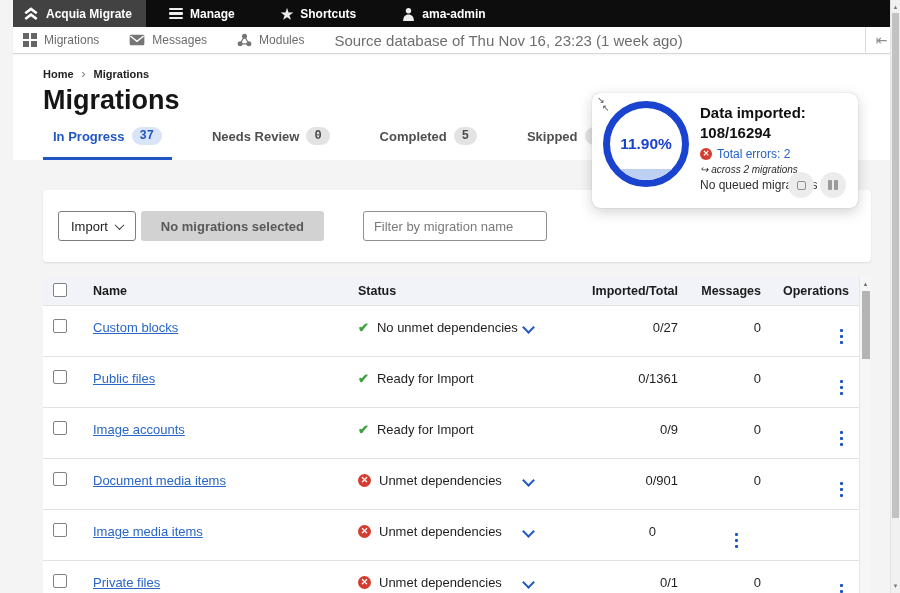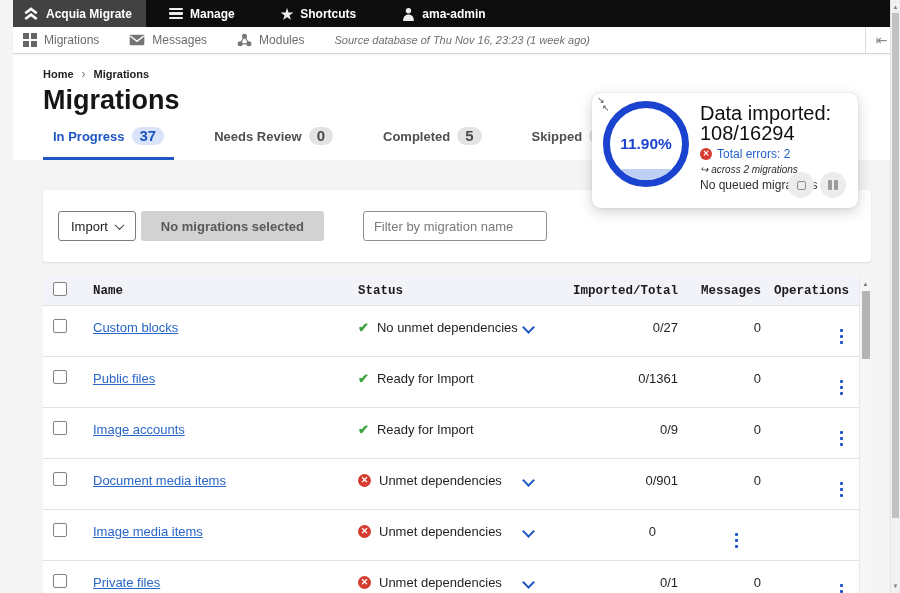--- a/index.html
+++ b/index.html
@@ -23,39 +23,39 @@
   .star-glyph { color:#ededed; font-size:14px; line-height:1; }
 
   
   .toolbar { height:27px; background:#fff; border-bottom:1px solid #d6d6d6;
     box-shadow:0 1px 2px rgba(0,0,0,.05); display:flex; align-items:center;
     padding-left:10px; gap:30px; position:relative; flex:0 0 auto; }
   .toolbar-item { display:flex; align-items:center; gap:7px; color:#6b6b6b;
     font-size:12px; cursor:pointer; }
   .grid-icon { display:grid; grid-template-columns:6px 6px; grid-gap:2px; }
   .grid-icon i { width:6px; height:6px; background:#666; }
-  .source-note { font-style:italic; color:#6e6e6e; font-size:11px; }
+  .source-note { color:#6e6e6e; font-size:15px; }
   .collapse-btn { position:absolute; right:6px; top:0; bottom:0; width:32px;
     border-left:1px solid #dcdcdc; display:flex; align-items:center; justify-content:center;
     color:#8d8d8d; font-size:14px; cursor:pointer; }
 
   
   .page-head { background:#fff; flex:0 0 auto; }
   .breadcrumb { margin:13px 0 0 30px; display:flex; align-items:center; gap:8px;
     font-size:11px; font-weight:bold; color:#222; }
   .breadcrumb .sep { color:#777; font-weight:normal; font-size:12px; }
   .breadcrumb a { color:#222; text-decoration:none; cursor:pointer; }
   .page-title { margin:4px 0 0 30px; font-size:27px; line-height:30px;
     font-weight:bold; color:#151515; }
   .tabs { display:flex; gap:30px; margin:12px 0 0 30px; }
   .tab { display:flex; align-items:center; gap:7px; font-size:13px; font-weight:bold;
     color:#4f4f4f; padding:0 10px 12px 10px; border-bottom:3px solid transparent; cursor:pointer; }
   .tab.active { color:#1f56c4; border-bottom-color:#1f56c4;justify-content:space-between; }
   .tab-count { background:#e3e3e3; color:#4a4a4a; border-radius:10px;
-    padding:2px 8px; font-size:15px; line-height:14px; }
+    padding:2px 8px; font-size:12px; line-height:14px;font-family:Liberation Mono, monospace; }
   .tab.active .tab-count { background:#d9e4f8; color:#1f56c4; }
 
   
   .gray { background:#f4f4f4; flex:1 1 auto; overflow:hidden;
     padding:30px 32px 0 30px; }
 
   .filter-card { background:#fff; border-radius:4px; height:72px;
     box-shadow:0 1px 2px rgba(0,0,0,.1); display:flex; align-items:center;
     padding:0 15px; gap:5px; }
   .import-btn { height:30px; background:#fff; border:1px solid #7d7d7d; border-radius:3px;
@@ -79,21 +79,21 @@
   .trow { height:51px; border-top:1px solid #e2e2e2; font-size:13px; color:#1f1f1f; background:#fff; }
   .cell { flex:0 0 auto; }
   .c-check { width:36px; padding-left:10px; }
   .c-name  { width:279px; padding-left:14px; }
   .c-status{ width:215px; position:relative; }
   .c-imported { width:105px; text-align:right; }
   .c-messages { width:83px; text-align:right; }
   .c-ops { width:98px; text-align:right; padding-right:10px; }
   .trow .cell { padding-top:14px; }
   .trow .c-check { padding-top:13px; }
-  .thead .cell { padding-top:0;font-family:Liberation Mono, monospace; }
+  .thead .cell { padding-top:0; }
   .checkbox { display:inline-block; width:14px; height:14px; background:#fff;
     border:1px solid #828282; border-radius:2px; cursor:pointer; }
   .name-link { color:#2966c8; text-decoration:underline; cursor:pointer; }
   .status-inner { display:flex; align-items:flex-start; gap:8px; }
   .sicon-ok { color:#3da23d; font-size:13px; font-weight:bold; line-height:15px; }
   .xcircle { width:13px; height:13px; border-radius:50%; background:#d53b2e; color:#fff;
     font-size:9px; font-weight:bold; display:inline-flex; align-items:center;
     justify-content:center; line-height:1; flex:0 0 auto; margin-top:1px; }
   .chev { position:absolute; left:166px; top:17px; width:9px; height:9px;
     border-right:2px solid #1f56c4; border-bottom:2px solid #1f56c4;
@@ -108,21 +108,21 @@
     box-shadow:0 0 1px rgba(0,0,0,.3), 0 4px 14px rgba(0,0,0,.18); }
   .resize-icon { position:absolute; left:5px; top:3px; font-size:9px; color:#4a4a4a;
     line-height:8px; cursor:pointer; }
   .resize-icon .nw { display:block; margin-left:5px; }
   .ring { position:absolute; left:11px; top:8px; width:86px; height:86px;
     border:7px solid #1a43cf; border-radius:50%; background:#fff; overflow:hidden;
     display:flex; align-items:center; justify-content:center; }
   .ring-fill { position:absolute; left:0; right:0; bottom:0; height:11px; background:#bdd0f3; }
   .ring-label { position:relative; font-size:15.5px; font-weight:bold; color:#1a43cf; }
   .ov-text { position:absolute; left:108px; top:10px; width:152px; }
-  .ov-heading { font-size:20px; font-weight:normal; color:#101010; line-height:20px; }
+  .ov-heading { font-size:15px; font-weight:bold; color:#101010; line-height:20px; }
   .ov-errors { margin-top:4px; display:flex; align-items:center; gap:5px; }
   .ov-errors .xcircle { width:12px; height:12px; font-size:8px; margin-top:0; }
   .ov-errors a { color:#2461c9; font-size:12px; text-decoration:none; cursor:pointer; }
   .ov-across { margin-top:3px; font-style:italic; font-size:10px; color:#2e2e2e; }
   .ov-queued { margin-top:3px; font-size:12px; color:#2e2e2e; }
   .ov-buttons { position:absolute; right:12px; bottom:10px; display:flex; gap:6px; }
   .round-btn { width:26px; height:26px; border-radius:50%; background:#ececec; border:none;
     display:flex; align-items:center; justify-content:center; cursor:pointer; }
   .stop-sq { width:9px; height:9px; border:1.6px solid #8f8f8f; border-radius:2px; }
   .pause-bars { display:flex; gap:2.5px; }

